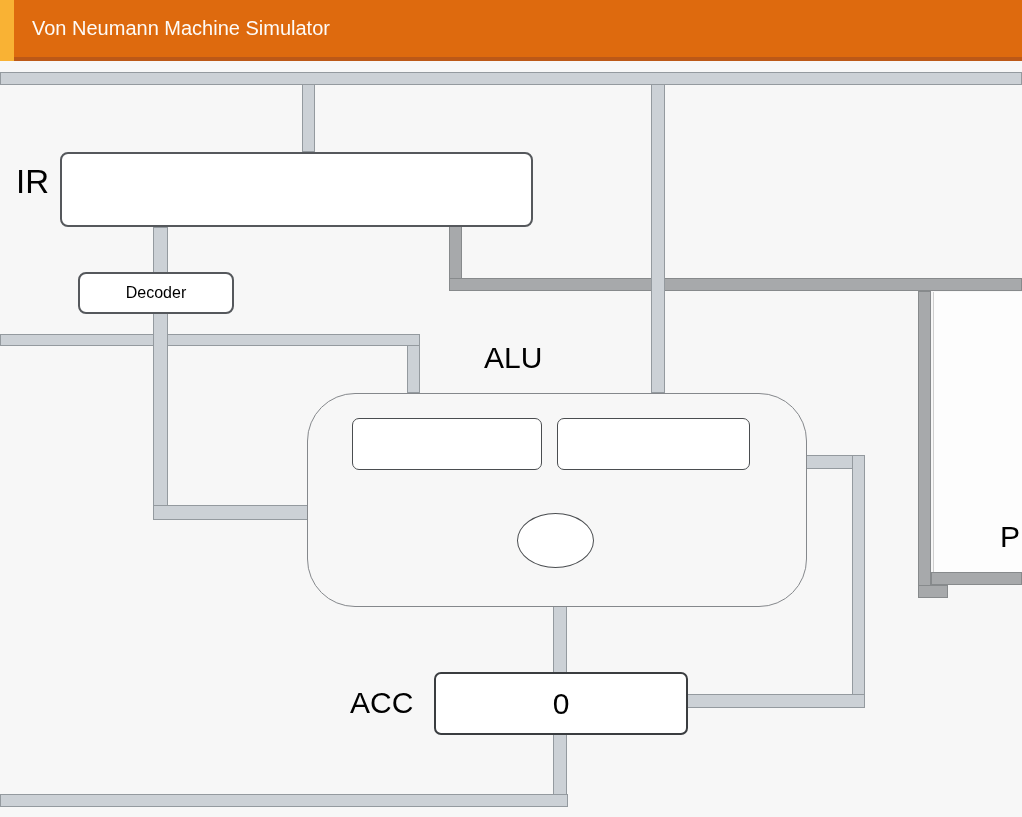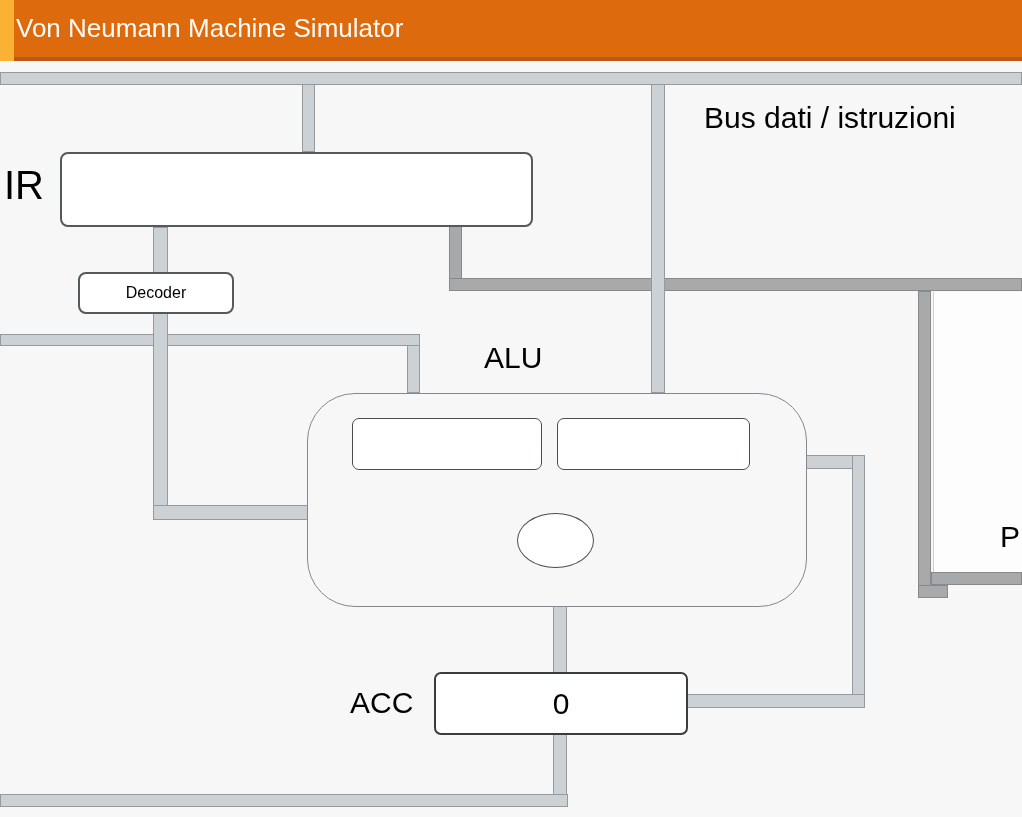--- a/index.html
+++ b/index.html
@@ -16,22 +16,22 @@
     position:absolute;left:0;top:0;width:1022px;height:57px;
     background:#de6a0e;
     border-bottom:4px solid #bc5817;
     display:flex;align-items:center;
   }
   #header .strip{
     position:absolute;left:0;top:0;width:14px;height:61px;
     background:#f9b234;
   }
   #header .title{
-    margin-left:16px;
-    font-size:26px;
+    margin-left:32px;
+    font-size:20px;
     color:#fdfbf8;
     white-space:nowrap;
   }
   
   .bus-l{position:absolute;background:#ccd1d6;border:1px solid #949a9f;box-sizing:border-box;}
   .bus-d{position:absolute;background:#a7a9ab;border:1px solid #878a8c;box-sizing:border-box;}
   
   .box{position:absolute;background:#ffffff;border:2px solid #55585c;box-sizing:border-box;border-radius:8px;}
   .lbl{position:absolute;font-size:30px;white-space:nowrap;}
   #decoder-box{display:flex;align-items:center;justify-content:center;font-size:16px;}
@@ -76,23 +76,22 @@
   <div class="bus-l" style="left:407px;top:345px;width:13px;height:48px;"></div>
   <div class="bus-l" style="left:153px;top:227px;width:15px;height:293px;"></div>
   <div class="bus-l" style="left:153px;top:505px;width:156px;height:15px;"></div>
   <div class="bus-l" style="left:553px;top:605px;width:14px;height:68px;"></div>
   <div class="bus-l" style="left:553px;top:734px;width:14px;height:73px;"></div>
   <div class="bus-l" style="left:0;top:794px;width:568px;height:13px;"></div>
   <div class="bus-l" style="left:806px;top:455px;width:47px;height:14px;"></div>
   <div class="bus-l" style="left:852px;top:455px;width:13px;height:253px;"></div>
   <div class="bus-l" style="left:687px;top:694px;width:178px;height:14px;"></div>
 
-  <div class="lbl" style="left:704px;top:101px;">Bus dati / istruzioni</div>
 
-  <div class="lbl" style="left:4px;top:163px;font-size:40px;">IR</div>
+  <div class="lbl" style="left:16px;top:163px;font-size:33px;">IR</div>
   <div class="box" style="left:60px;top:152px;width:473px;height:75px;"></div>
 
   <div class="box" id="decoder-box" style="left:78px;top:272px;width:156px;height:42px;">
     <span>Decoder</span>
   </div>
 
   <div class="lbl" style="left:484px;top:341px;">ALU</div>
   <div id="alu-shell"></div>
   <div class="alu-in" style="left:352px;top:418px;width:190px;height:52px;"></div>
   <div class="alu-in" style="left:557px;top:418px;width:193px;height:52px;"></div>

